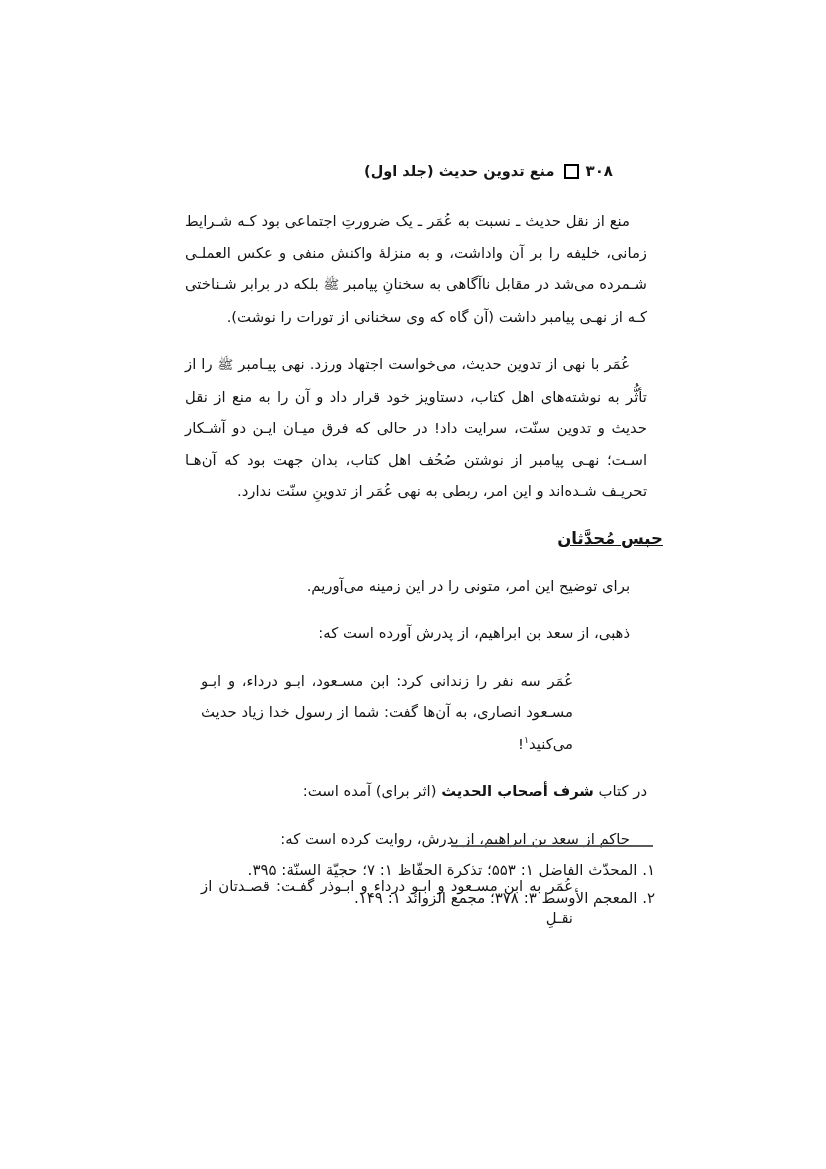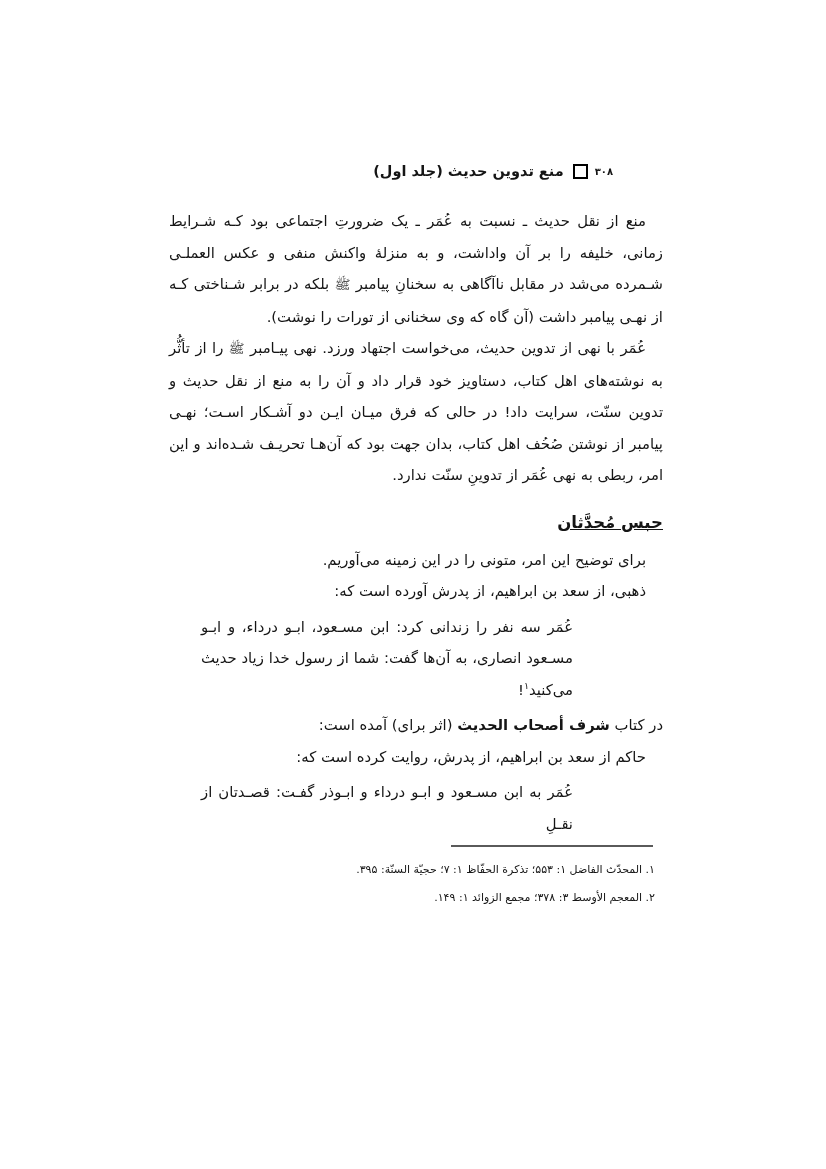--- a/index.html
+++ b/index.html
@@ -22,39 +22,39 @@
   
   .running-head{
     display:flex;
     align-items:center;
     padding-right:50px;
     height:26px;
     direction:rtl;
   }
   .page-num{
     font-weight:bold;
-    font-size:10px;
+    font-size:15px;
     letter-spacing:1px;
   }
   .head-square{
     display:inline-block;
     width:11px;height:11px;
     border:2px solid #000;
     margin:0 7px 0 9px;
     flex:0 0 auto;
   }
   .book-title{font-size:14.5px;font-weight:bold;}
   
   .body-text{
     margin-top:21px;
     font-size:14.8px;
     line-height:31.5px;
     text-align:justify;
   }
-  .para{margin:0;}
+  .para{margin:16px;}
   .indent{text-indent:17px;}
   .quote{
     margin:4px;
     margin-right:90px;
     margin-left:32px;
   }
   .section-heading{
     font-size:16.5px;
     font-weight:bold;
     margin:17px 0 6px 0;
@@ -77,21 +77,21 @@
     direction:rtl;
   }
   .fn-rule{
     width:202px;
     border-top:2px solid #5a5a5a;
     margin-right:10px;
     margin-bottom:9px;
   }
   .footnote{
     margin:0 8px 0 0;
-    font-size:11px;
+    font-size:15px;
     line-height:28px;
     text-align:right;
   }
 </style>
 </head>
 <body>
 
 <div class="page">
 
   <div class="content">

